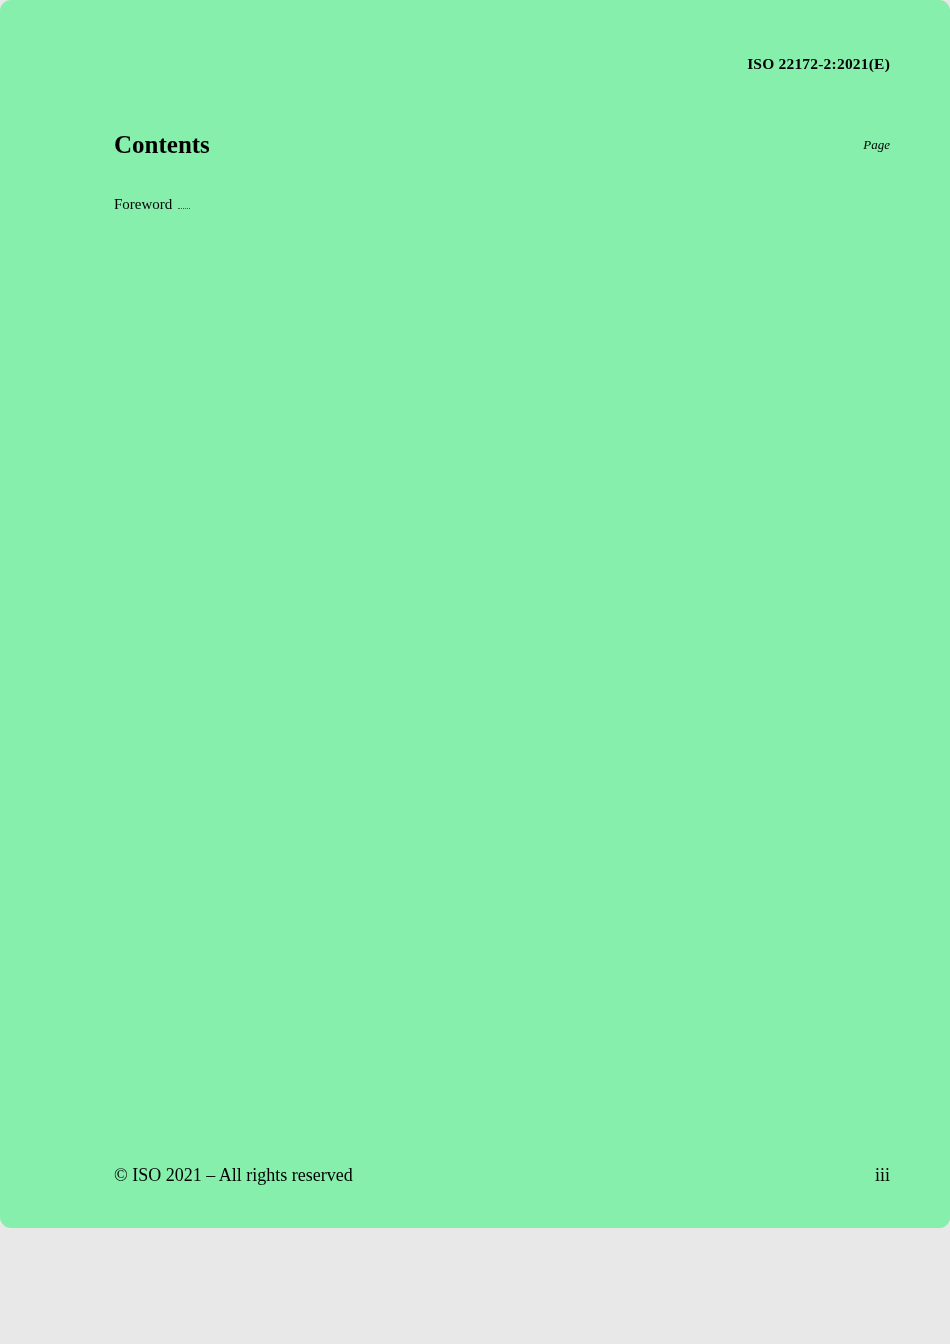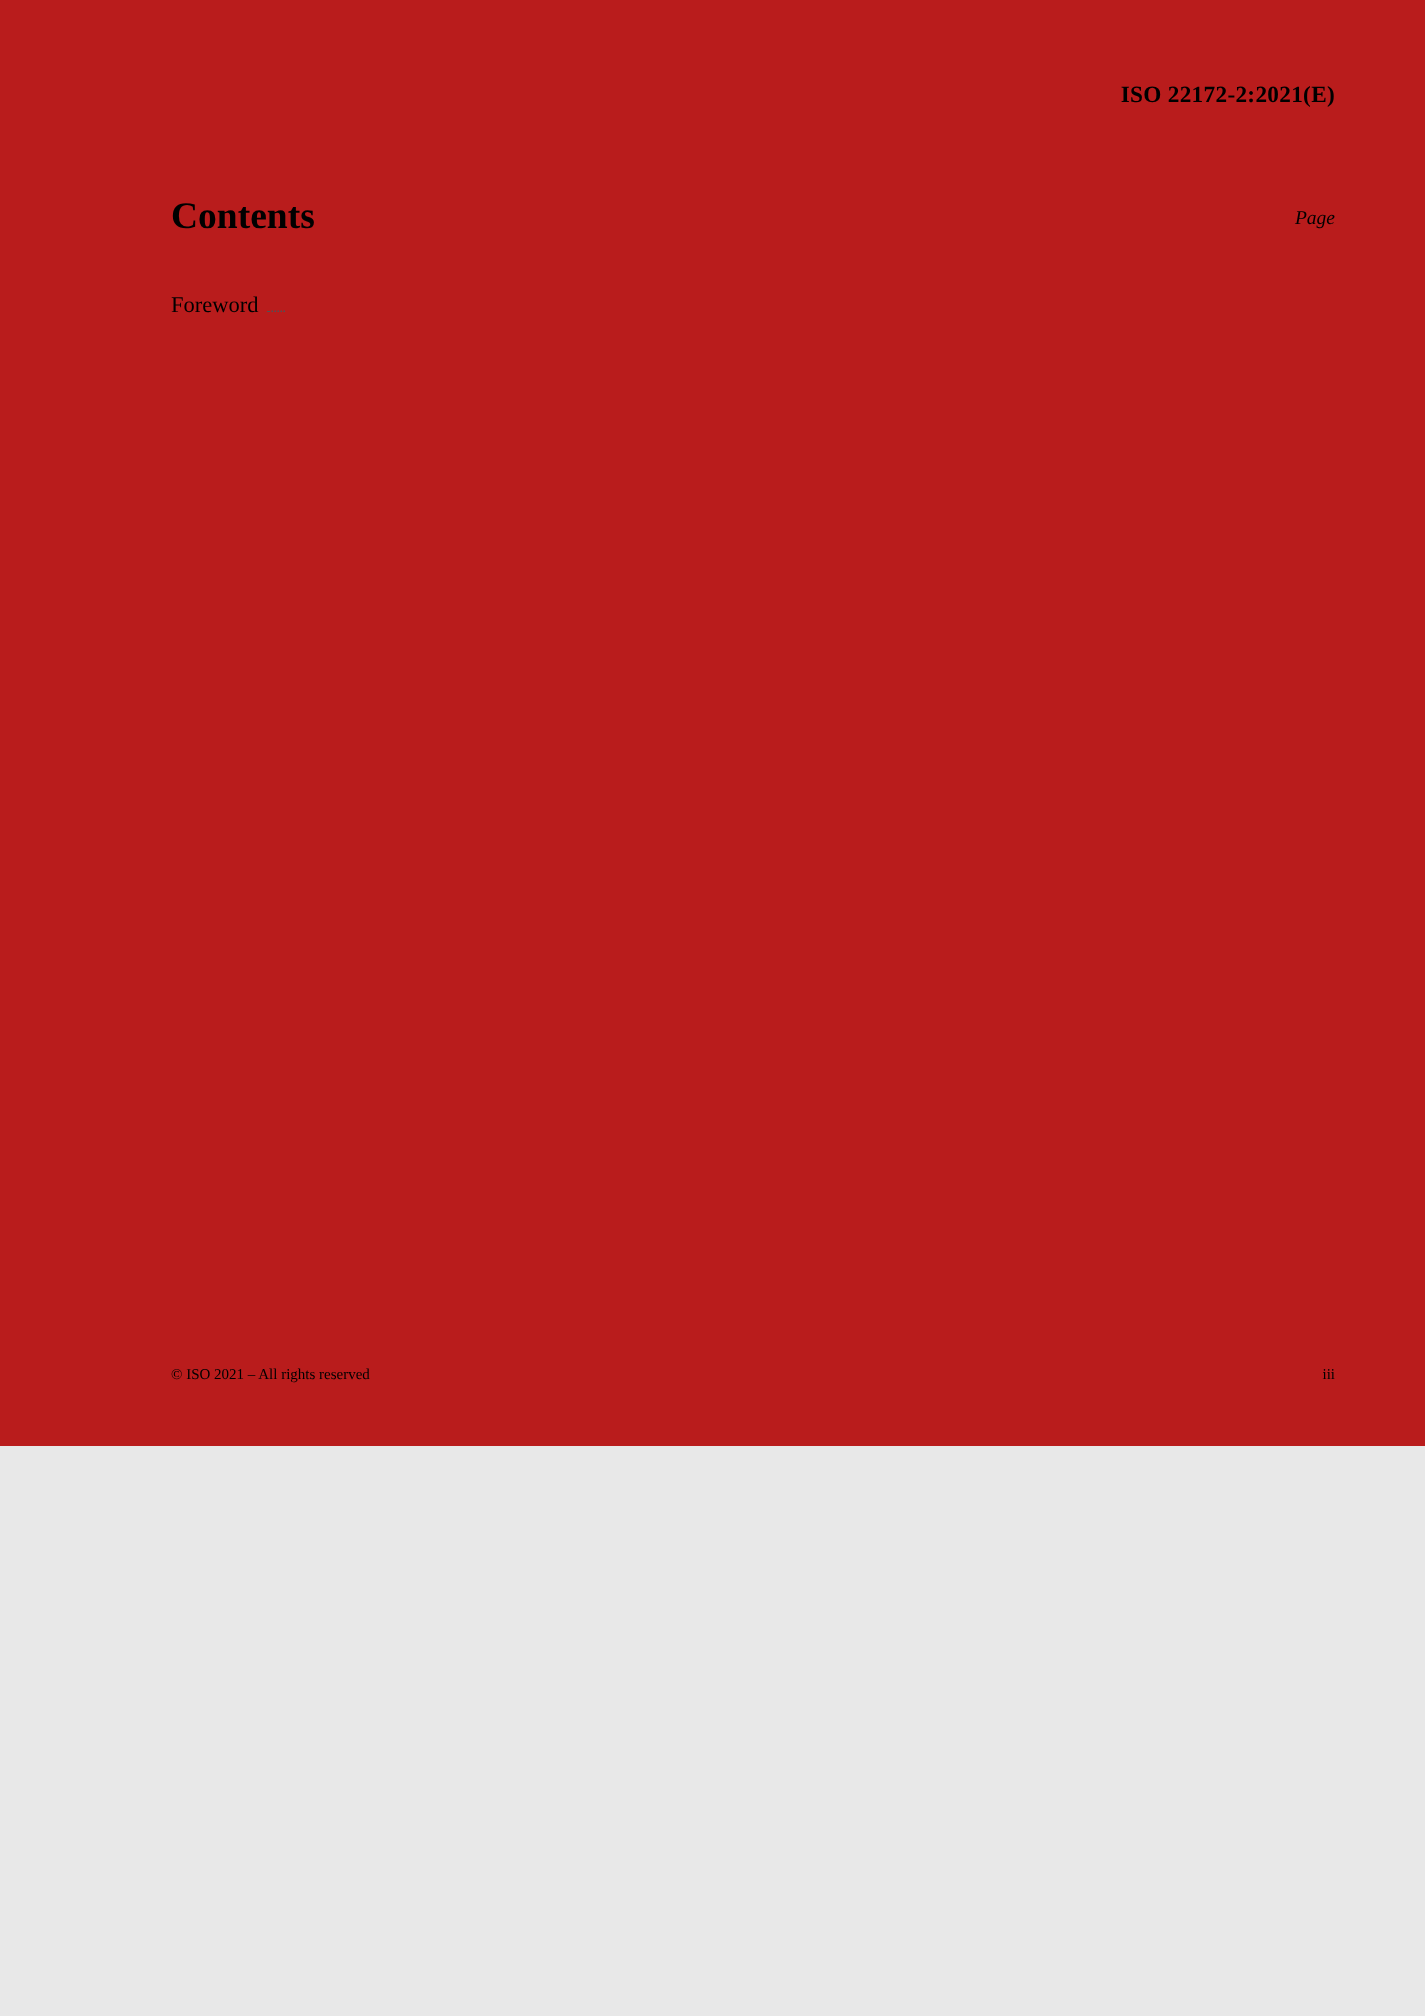--- a/index.html
+++ b/index.html
@@ -2,25 +2,26 @@
 <html><head>
 <meta charset="utf-8">
 <style>
   * { margin: 0; padding: 0; box-sizing: border-box; }
   html, body { background: #e8e8e8; }
   body { font-family: "Liberation Serif", "DejaVu Serif", serif; }
 
   .page {
     position: relative;
     width: 950px;
-    height: 964px;
+    height: 1228px;
     margin: 0 auto;
-    background: #b91c1c;
+    background: #86efac;
     color: #000000;
     overflow: hidden;
+    border-radius: 11px;
   }
 
   .doc-ref {
     position: absolute;
     top: 55px;
     right: 60px;
     font-size: 15.5px;
     font-weight: 700;
     letter-spacing: 0.2px;
   }
@@ -79,21 +80,21 @@
   }
 
   .footer {
     position: absolute;
     left: 114px;
     right: 60px;
     bottom: 42px;
     display: flex;
     justify-content: space-between;
     align-items: center;
-    font-size: 10px;
+    font-size: 18px;
   }
 </style>
 </head>
 <body>
 
 <div class="page">
 
   <div class="doc-ref">ISO 22172-2:2021(E)</div>
 
   <div class="content">

